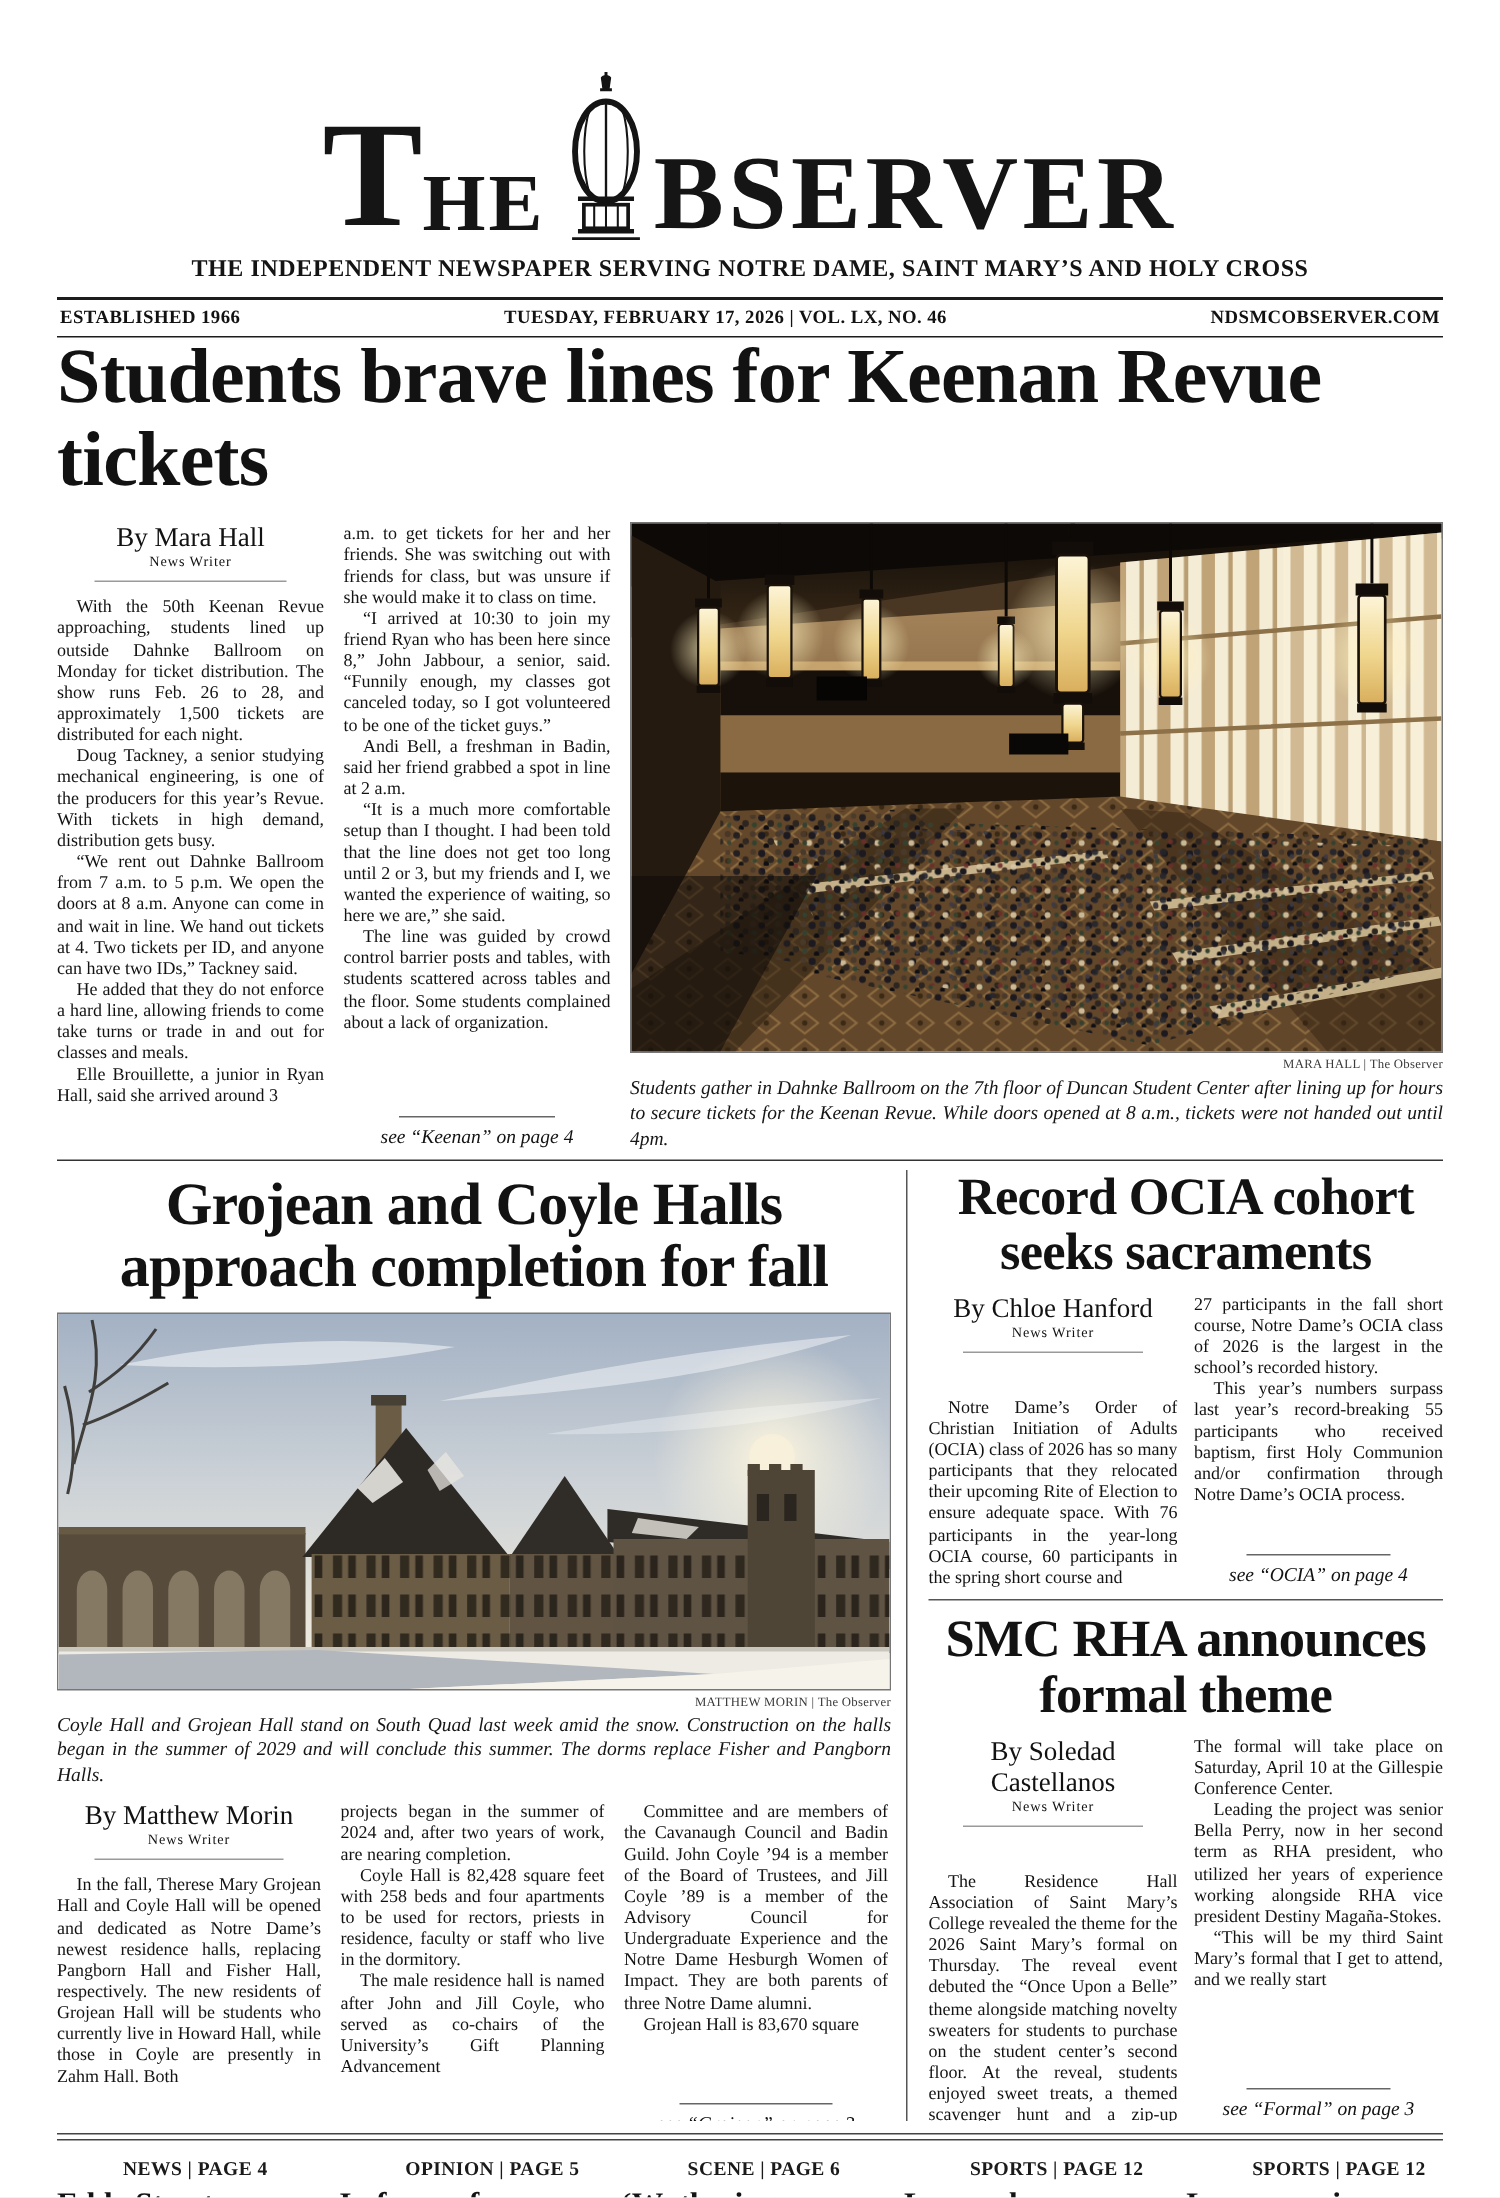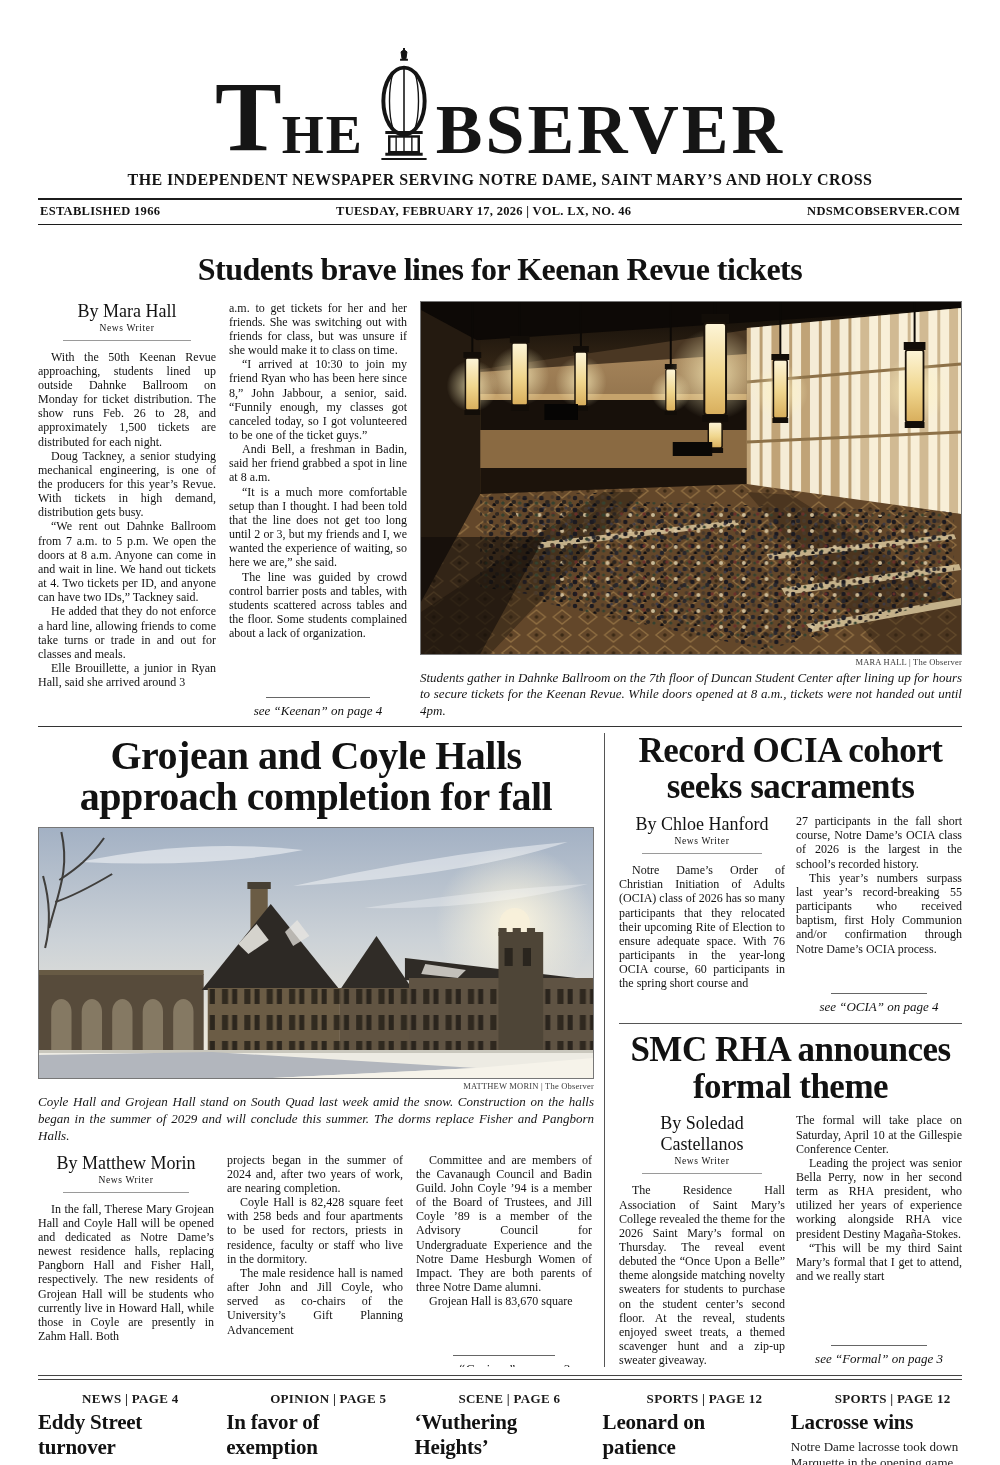--- a/index.html
+++ b/index.html
@@ -18,21 +18,21 @@
   .mt-rest { font-size:70px; line-height:.76; letter-spacing:3px; }
   .dome-svg { width:54px; height:118px; margin:0 5px; transform:translateY(8px); }
   .tagline { margin-top:15px; font-weight:700; font-size:16px; letter-spacing:.4px; color:#141414; }
   .datebar {
     margin-top:9px; display:flex; justify-content:space-between; align-items:center;
     border-top:2px solid #1c1c1c; border-bottom:1px solid #1c1c1c;
     padding:4px 2px 5px 2px; font-weight:700; font-size:12.5px; letter-spacing:.3px;
   }
 
   
-  h1.lead-head { font-size:32px; font-weight:700; text-align:center; margin:28px 0 14px 0; letter-spacing:-.5px; line-height:1.05; }
+  h1.lead-head { font-size:52px; font-weight:700; margin:0 0 14px 0; letter-spacing:-.5px; line-height:1.05; }
   .s1 { display:flex; gap:13px; height:418px; overflow:hidden; }
   .text-col { width:178px; flex:0 0 178px; overflow:hidden; display:flex; flex-direction:column; }
   .paras { flex:1 1 auto; overflow:hidden; }
   .text-col p, .paras p { margin:0; font-size:12px; line-height:1.18; text-align:justify; text-indent:13px; }
   p.cont { text-indent:0; }
 
   .byline-block { text-align:center; margin-bottom:9px; }
   .byline { font-size:18px; }
   .byrole { font-size:9.5px; letter-spacing:.6px; margin-top:1px; }
   .byrule { width:72%; margin:7px auto 0 auto; border-bottom:1px solid #9a9a9a; }
@@ -51,21 +51,21 @@
   
   .mid { display:flex; height:634px; overflow:hidden; margin-top:6px; }
   .mid-left { width:556px; flex:0 0 556px; }
   h2.gro-head { font-size:40px; font-weight:700; text-align:center; line-height:1.03; margin:2px 0 10px 0; letter-spacing:-.5px; }
   .gro-cols { display:flex; gap:13px; height:224px; overflow:hidden; margin-top:8px; }
   .gro-col { width:176px; flex:0 0 176px; overflow:hidden; display:flex; flex-direction:column; }
 
   .mid-right { flex:1 1 auto; border-left:1px solid #555; margin-left:10px; padding-left:14px; display:flex; flex-direction:column; }
   h2.side-head { font-size:35px; font-weight:700; text-align:center; line-height:1.05; margin:0 0 8px 0; letter-spacing:-.5px; }
   .two-col { display:flex; gap:11px; flex:1 1 auto; overflow:hidden; }
-  .side-col { flex:1 1 0; overflow:hidden; display:flex; flex-direction:column; }
+  .side-col { flex:1 1 0; overflow:hidden; display:flex; flex-direction:column;gap:20px; }
   .ocia-block { height:292px; border-bottom:1px solid #555; padding-bottom:8px; box-sizing:border-box; display:flex; flex-direction:column; }
   .rha-block { flex:1 1 auto; padding-top:8px; display:flex; flex-direction:column; overflow:hidden; }
 
   
   .dbl { height:3px; border-top:1px solid #444; border-bottom:1px solid #444; margin-top:8px; }
   .teasers { display:flex; gap:17px; padding-top:11px; }
   .teaser { flex:1 1 0; }
   .kicker { font-size:13px; font-weight:700; letter-spacing:.3px; color:#1a1a1a;margin-left:44px; }
   .teaser h3 { font-size:21px; font-weight:700; margin:3px 0 4px 0; letter-spacing:-.2px; }
   .teaser p { margin:0; font-size:13px; line-height:1.28; color:#1d1d1d; }
@@ -120,21 +120,21 @@
             <p>Doug Tackney, a senior studying mechanical engineering, is one of the producers for this year’s Revue. With tickets in high demand, distribution gets busy.</p>
             <p>“We rent out Dahnke Ballroom from 7 a.m. to 5 p.m. We open the doors at 8 a.m. Anyone can come in and wait in line. We hand out tickets at 4. Two tickets per ID, and anyone can have two IDs,” Tackney said.</p>
             <p>He added that they do not enforce a hard line, allowing friends to come take turns or trade in and out for classes and meals.</p>
             <p>Elle Brouillette, a junior in Ryan Hall, said she arrived around 3</p>
           </div>
         </div>
         <div class="text-col">
           <div class="paras">
             <p class="cont">a.m. to get tickets for her and her friends. She was switching out with friends for class, but was unsure if she would make it to class on time.</p>
             <p>“I arrived at 10:30 to join my friend Ryan who has been here since 8,” John Jabbour, a senior, said. “Funnily enough, my classes got canceled today, so I got volunteered to be one of the ticket guys.”</p>
-            <p>Andi Bell, a freshman in Badin, said her friend grabbed a spot in line at 8 a.m.</p>
+            <p>Andi Bell, a freshman in Badin, said her friend grabbed a spot in line at 2 a.m.</p>
             <p>“It is a much more comfortable setup than I thought. I had been told that the line does not get too long until 2 or 3, but my friends and I, we wanted the experience of waiting, so here we are,” she said.</p>
             <p>The line was guided by crowd control barrier posts and tables, with students scattered across tables and the floor. Some students complained about a lack of organization.</p>
           </div>
           <div class="jump">
             <div class="jumprule"></div>
             <span>see “Keenan” on page 4</span>
           </div>
         </div>
         <figure class="photo-col">
           <div class="photo-frame">

